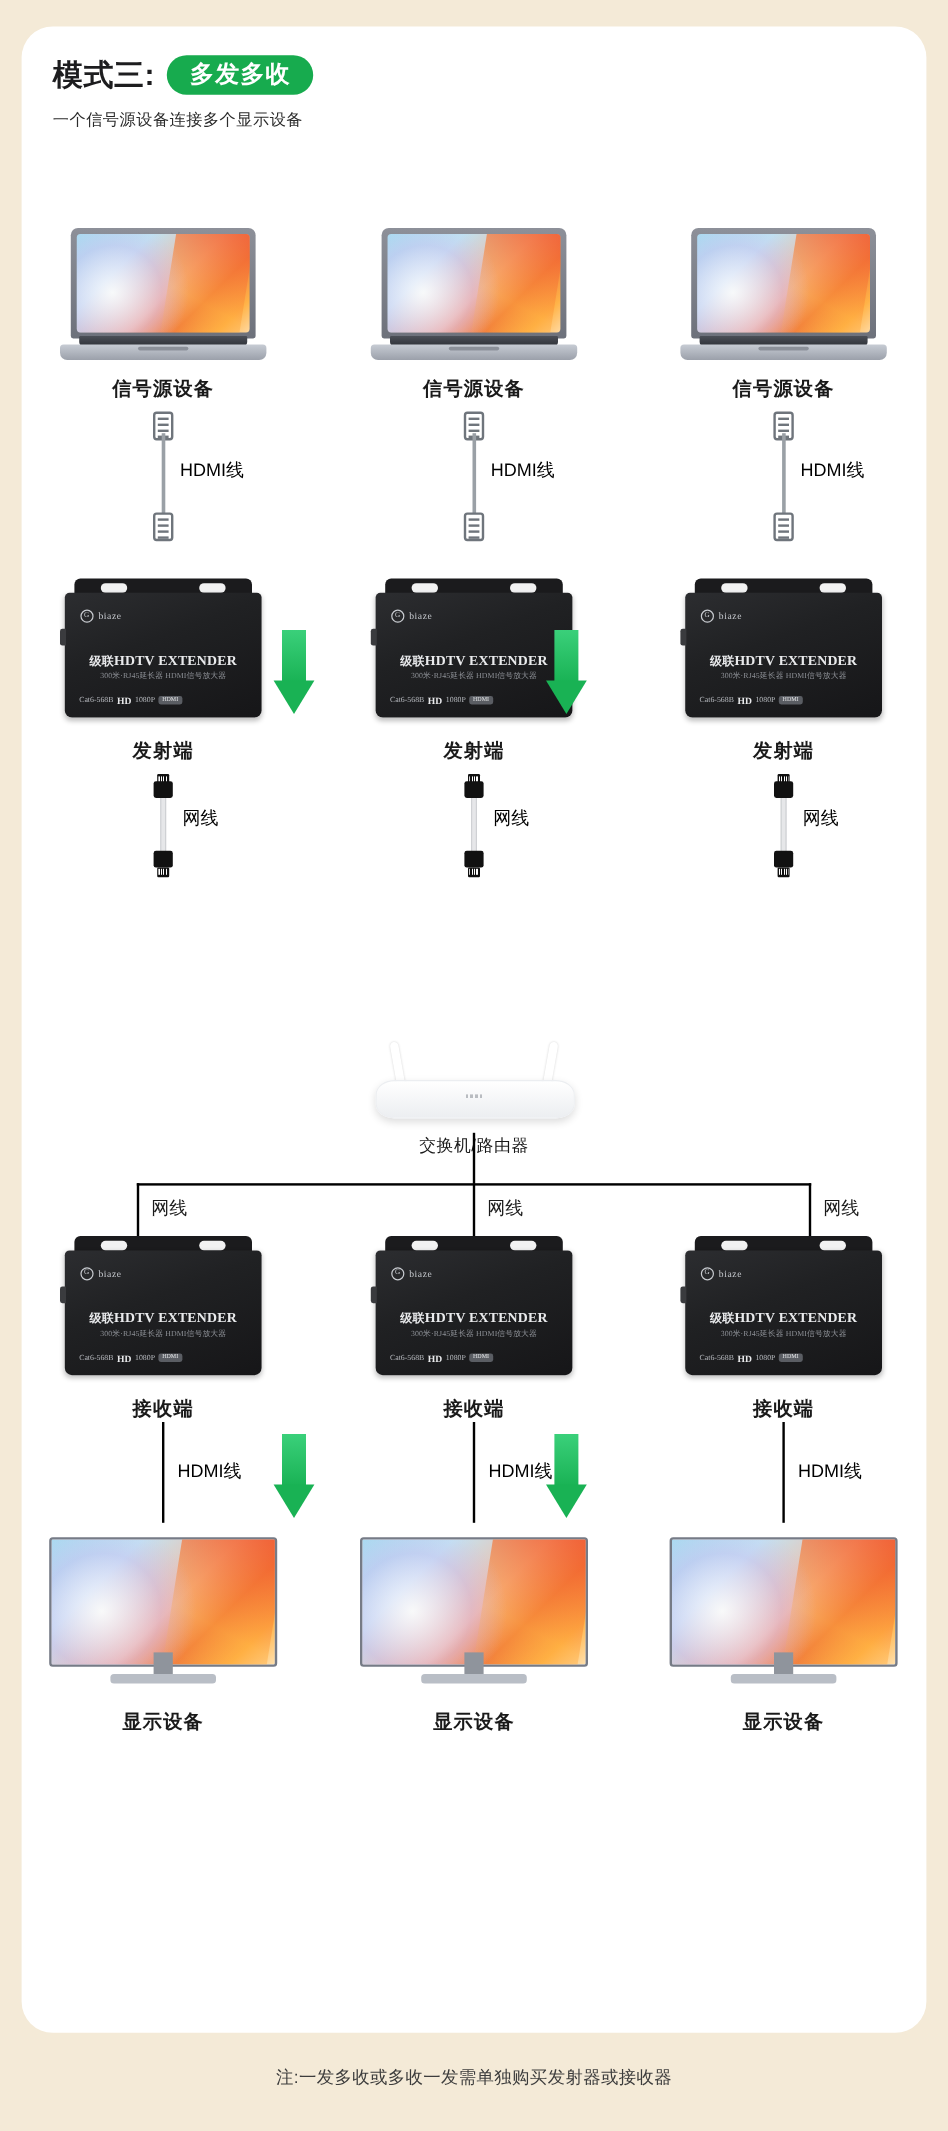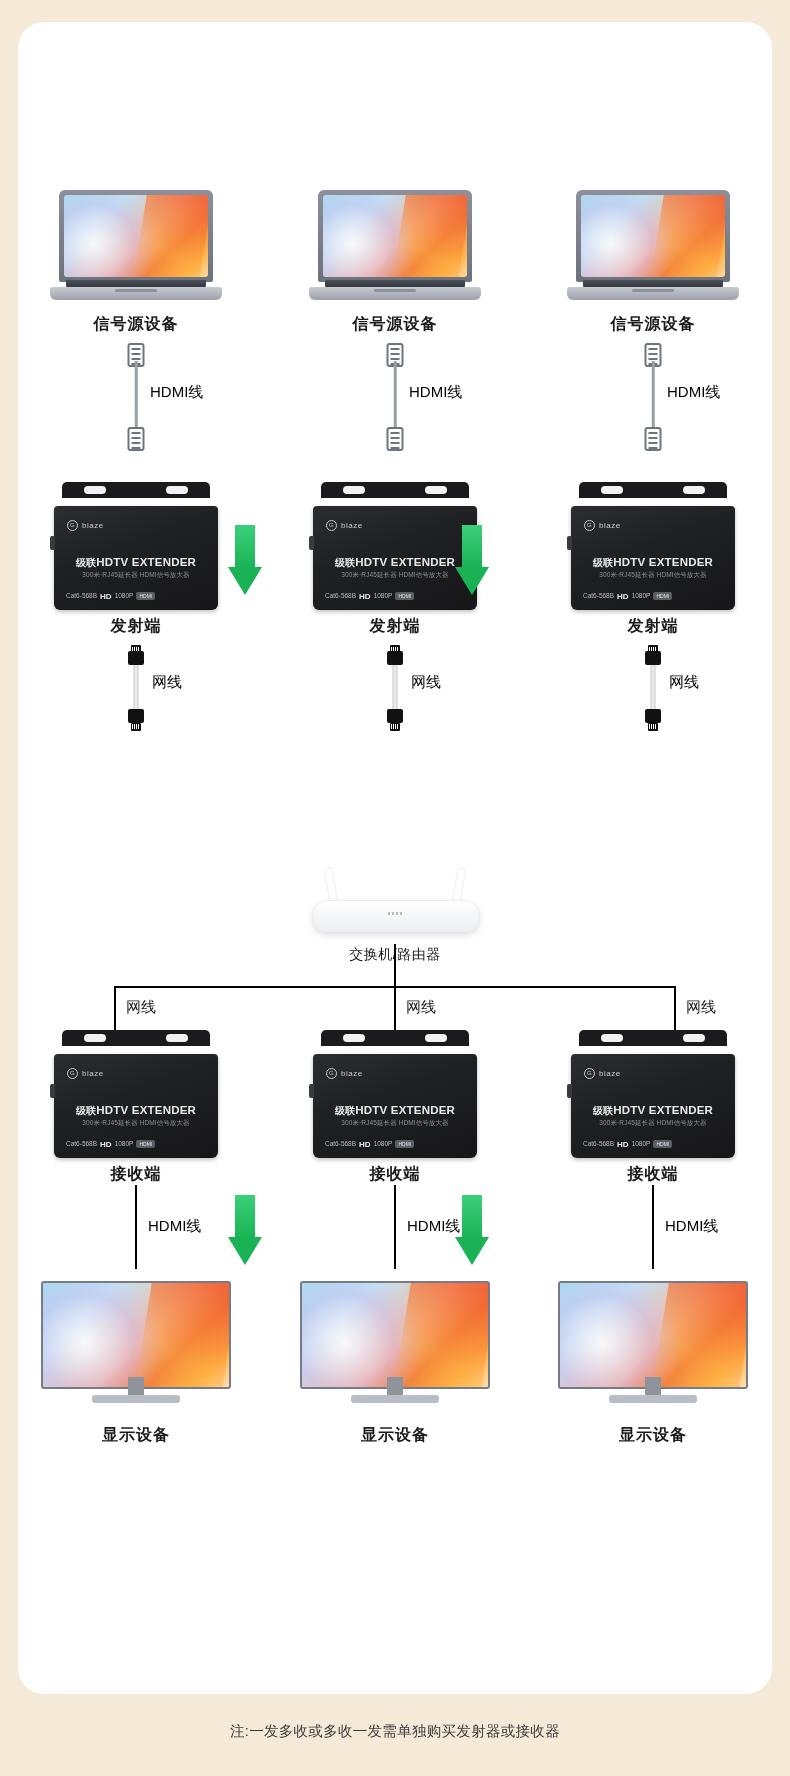--- a/index.html
+++ b/index.html
@@ -85,24 +85,25 @@
   .ext-top{
     position:absolute;left:8px;top:0;width:148px;height:16px;
     background:#1b1b1d;border-radius:5px 5px 0 0;
   }
   .ext-top span{
     position:absolute;top:4px;width:22px;height:8px;background:#f2f2f2;border-radius:5px;
   }
   .ext-top span.a{left:22px;}
   .ext-top span.b{left:104px;}
   .ext-body{
-    position:absolute;left:0;top:24px;width:164px;height:104px;
+    position:absolute;left:0;top:12px;width:164px;height:104px;
     background:linear-gradient(160deg,#2c2d30 0%,#202123 40%,#161618 100%);
     border-radius:4px 4px 6px 6px;
     box-shadow:0 2px 4px rgba(0,0,0,.25);
+    font-family:Liberation Serif, serif;
   }
   .ext-body:after{
     content:"";position:absolute;left:-4px;top:30px;width:5px;height:14px;
     background:#3a3b3e;border-radius:2px 0 0 2px;
   }
   .brand{
     position:absolute;left:13px;top:14px;display:flex;align-items:center;gap:4px;
     color:#c9ccd1;font-size:8px;letter-spacing:.5px;
   }
   .brand .bmark{
@@ -225,20 +226,27 @@
     position:absolute;left:0;top:1722px;width:790px;text-align:center;
     font-size:14.5px;color:#3c3c3c;letter-spacing:.3px;
   }
 </style>
 </head>
 <body>
 
 <div class="page">
   <div class="card"></div>
 
+  <div class="header">
+    <div class="title-row">
+      <div class="mode-title">模式三:</div>
+      <div class="pill">多发多收</div>
+    </div>
+    <div class="subtitle">一个信号源设备连接多个显示设备</div>
+  </div>
 
   <div class="col c1" style="top:190px;">
     <div class="laptop">
       <div class="lid">
           <div class="scr"></div>
         </div>
       <div class="kb"></div>
       <div class="base"></div>
     </div>
     <div class="lbl" style="margin-top:14px;">信号源设备</div>

